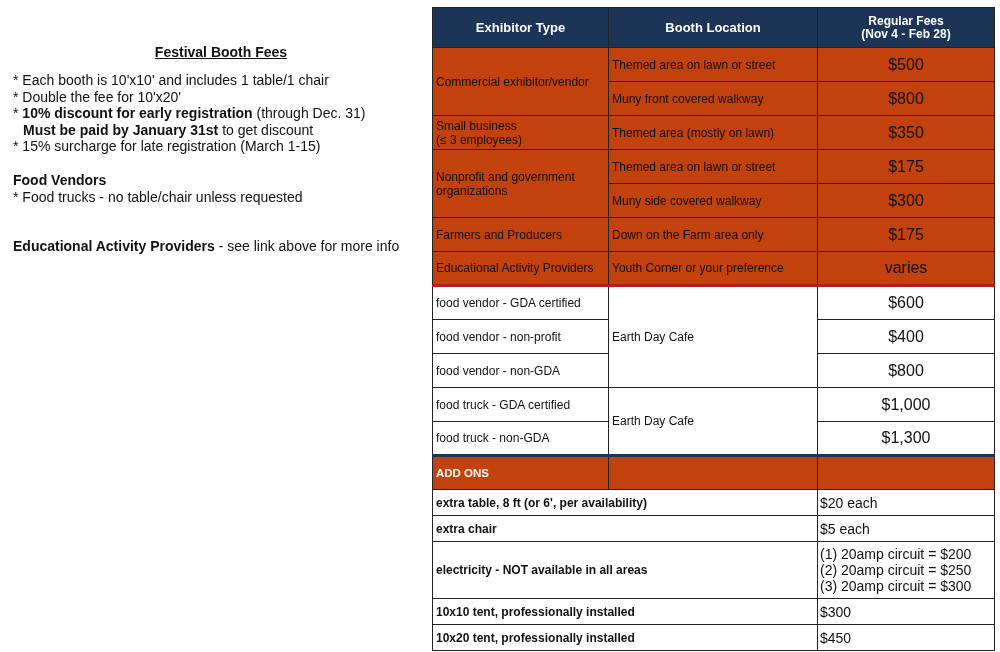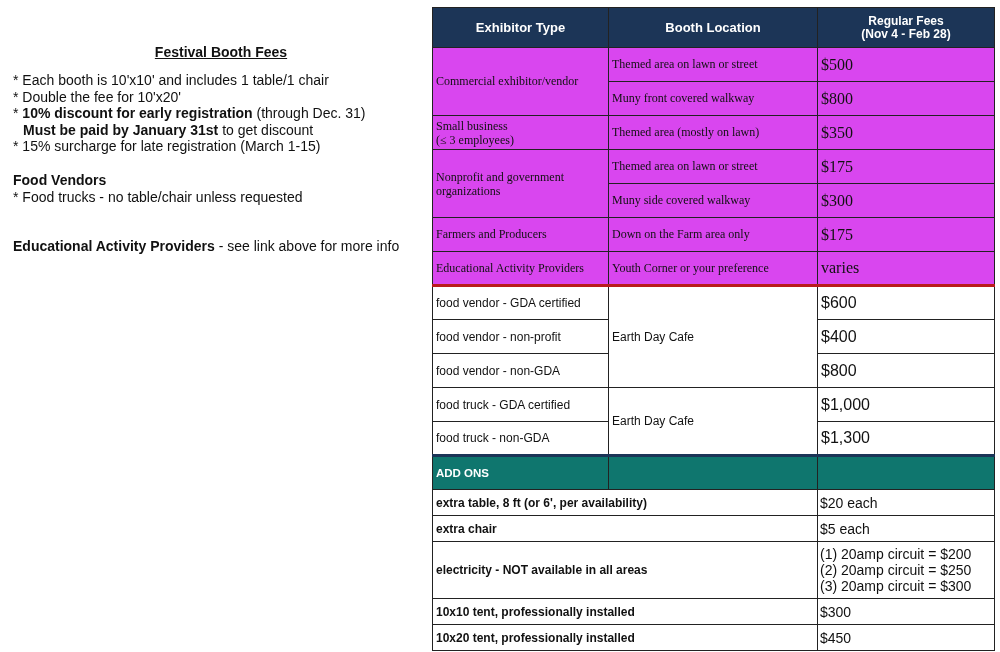--- a/index.html
+++ b/index.html
@@ -20,28 +20,28 @@
   
   table.fees { position: absolute; left: 432px; top: 7px; width: 562px; border-collapse: collapse; table-layout: fixed; font-size: 12px; }
   table.fees td, table.fees th { border: 1px solid #222; padding: 0 3px; vertical-align: middle; }
   table.fees col.c1 { width: 176px; }
   table.fees col.c2 { width: 209px; }
   table.fees col.c3 { width: 177px; }
 
   .hdr th { background: #1c3557; color: #fff; font-weight: bold; font-size: 13px; height: 40px; text-align: center; line-height: 13px; }
   .hdr th.fees-h { font-size: 12px; }
 
-  tr.blue td { background: #d946ef; font-family: Liberation Serif, serif; }
+  tr.blue td { background: #c2410c; }
   tr.std td { height: 34px; }
-  td.price { text-align: left; font-size: 16px; }
+  td.price { text-align: center; font-size: 16px; }
   td.small { font-size: 12px; line-height: 14px; }
 
   tr.sep-thick td { border-top: 3px solid #b91c1c; }
 
-  tr.addons-h td { background: #0f766e; color: #fff; font-weight: bold; height: 34px; font-size: 11.5px; border-top: 3px solid #1c3557; }
+  tr.addons-h td { background: #c2410c; color: #fff; font-weight: bold; height: 34px; font-size: 11.5px; border-top: 3px solid #1c3557; }
   tr.addon td { height: 26px; background: #fff; }
   tr.addon td.lbl { font-weight: bold; font-size: 12px; }
   tr.addon td.val { font-size: 14px; padding-left: 2px; }
   tr.addon.tall td { height: 57px; }
   tr.addon td.val .l { display: block; line-height: 16px; }
 </style>
 </head>
 <body>
 
 <div class="notes">

